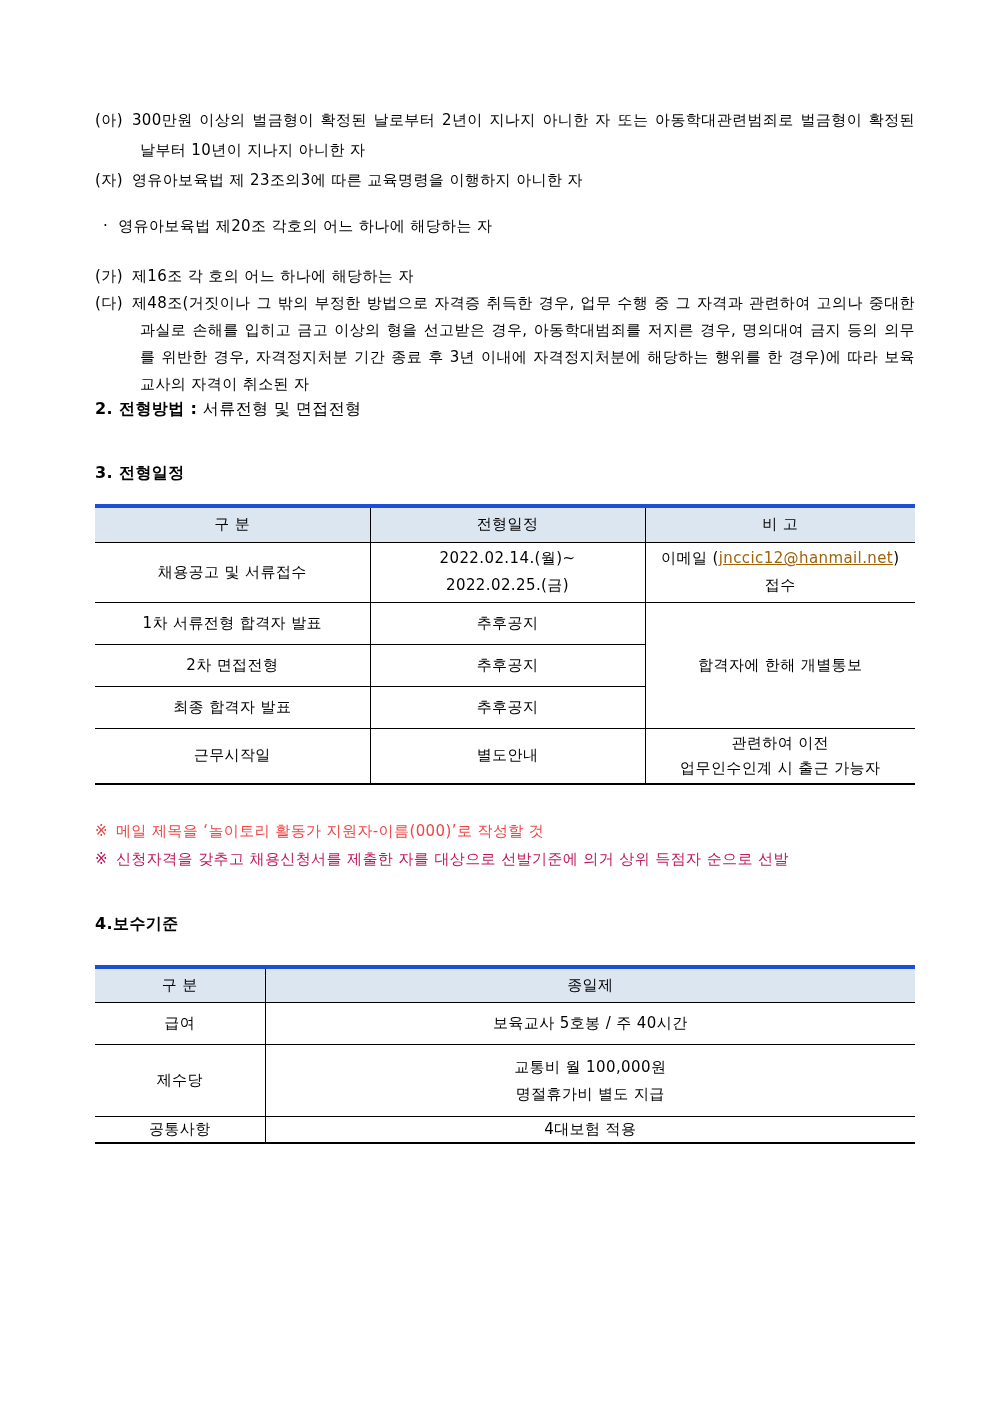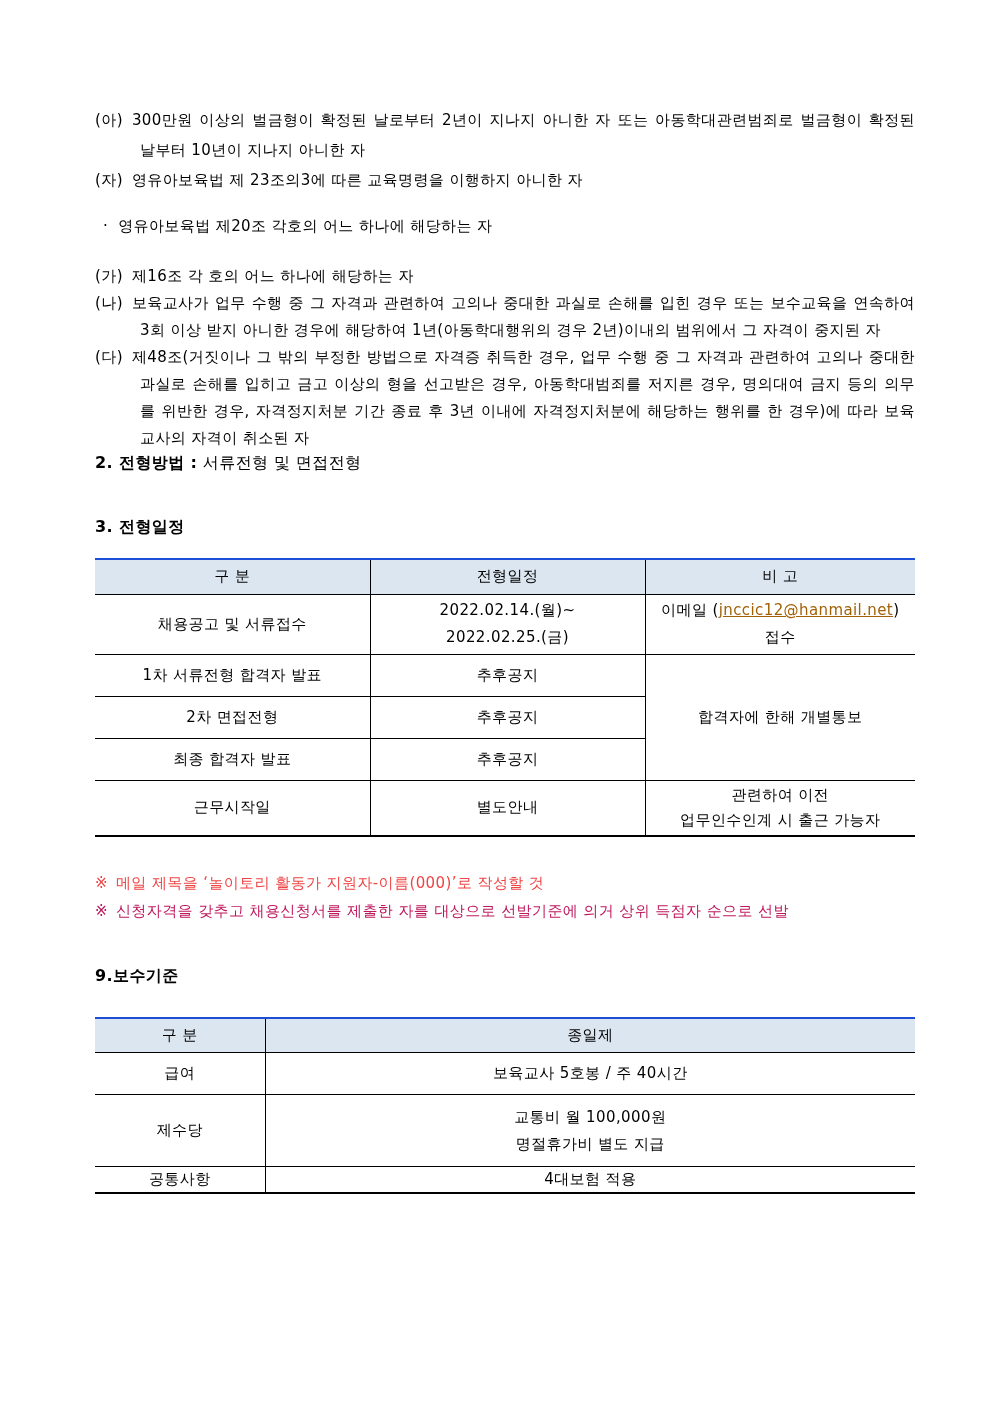--- a/index.html
+++ b/index.html
@@ -46,21 +46,21 @@
     font-weight: bold;
   }
   .h2 { font-weight: normal; }
   .h2 .hbold { font-weight: bold; }
   .h2 .hvalue { font-weight: normal; }
   .h3 { margin-top: 42px; }
   .h4 { margin-top: 44px; }
   
   .tblwrap {
     width: 820px;
-    border-top: 2px solid #1d4ed8;
+    border-top: 4px solid #1d4ed8;
     border-bottom: 2px solid #000000;
   }
   .tbl1wrap { margin-top: 20px; }
   .tbl2wrap { margin-top: 30px; }
   table {
     border-collapse: collapse;
     width: 100%;
     table-layout: fixed;
   }
   th, td {
@@ -108,21 +108,20 @@
 <div class="content">
 
   <div>
     <p class="item"><span class="marker">(아)</span><span>300만원 이상의 벌금형이 확정된 날로부터 2년이 지나지 아니한 자 또는 아동학대관련범죄로 벌금형이 확정된 날부터 10년이 지나지 아니한 자</span></p>
     <p class="item"><span class="marker">(자)</span><span>영유아보육법 제 23조의3에 따른 교육명령을 이행하지 아니한 자</span></p>
 
     <p class="bullet-line"><span class="bullet-marker">·</span><span>영유아보육법 제20조 각호의 어느 하나에 해당하는 자</span></p>
 
     <div class="sub-list">
       <p class="item"><span class="marker">(가)</span><span>제16조 각 호의 어느 하나에 해당하는 자</span></p>
-      <p class="item"><span class="marker">(나)</span><span>보육교사가 업무 수행 중 그 자격과 관련하여 고의나 중대한 과실로 손해를 입힌 경우 또는 보수교육을 연속하여 3회 이상 받지 아니한 경우에 해당하여 1년(아동학대행위의 경우 2년)이내의 범위에서 그 자격이 중지된 자</span></p>
       <p class="item"><span class="marker">(다)</span><span>제48조(거짓이나 그 밖의 부정한 방법으로 자격증 취득한 경우, 업무 수행 중 그 자격과 관련하여 고의나 중대한 과실로 손해를 입히고 금고 이상의 형을 선고받은 경우, 아동학대범죄를 저지른 경우, 명의대여 금지 등의 의무를 위반한 경우, 자격정지처분 기간 종료 후 3년 이내에 자격정지처분에 해당하는 행위를 한 경우)에 따라 보육교사의 자격이 취소된 자</span></p>
     </div>
   </div>
 
   <p class="heading h2"><span class="hbold">2. 전형방법 :</span> <span class="hvalue">서류전형 및 면접전형</span></p>
 
   <p class="heading h3">3. 전형일정</p>
 
   <div class="tblwrap tbl1wrap">
     <table>
@@ -169,21 +168,21 @@
             <span class="block-sm">업무인수인계 시 출근 가능자</span>
           </td>
         </tr>
       </tbody>
     </table>
   </div>
 
   <p class="note note1"><span class="marker">※</span><span>메일 제목을 ‘놀이토리 활동가 지원자-이름(000)’로 작성할 것</span></p>
   <p class="note note2"><span class="marker">※</span><span>신청자격을 갖추고 채용신청서를 제출한 자를 대상으로 선발기준에 의거 상위 득점자 순으로 선발</span></p>
 
-  <p class="heading h4">9.보수기준</p>
+  <p class="heading h4">4.보수기준</p>
 
   <div class="tblwrap tbl2wrap">
     <table>
       <colgroup>
         <col style="width:170px">
         <col>
       </colgroup>
       <tbody>
         <tr class="h-head">
           <th class="head-cell">구 분</th>

